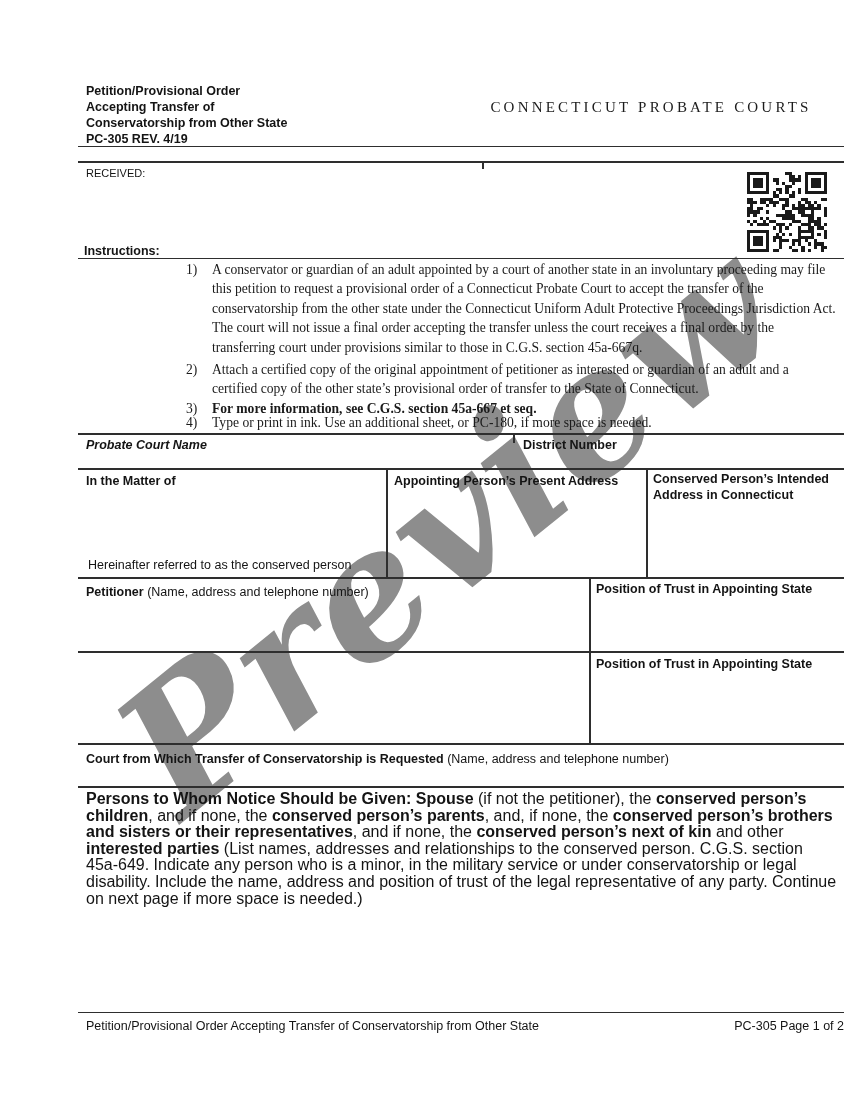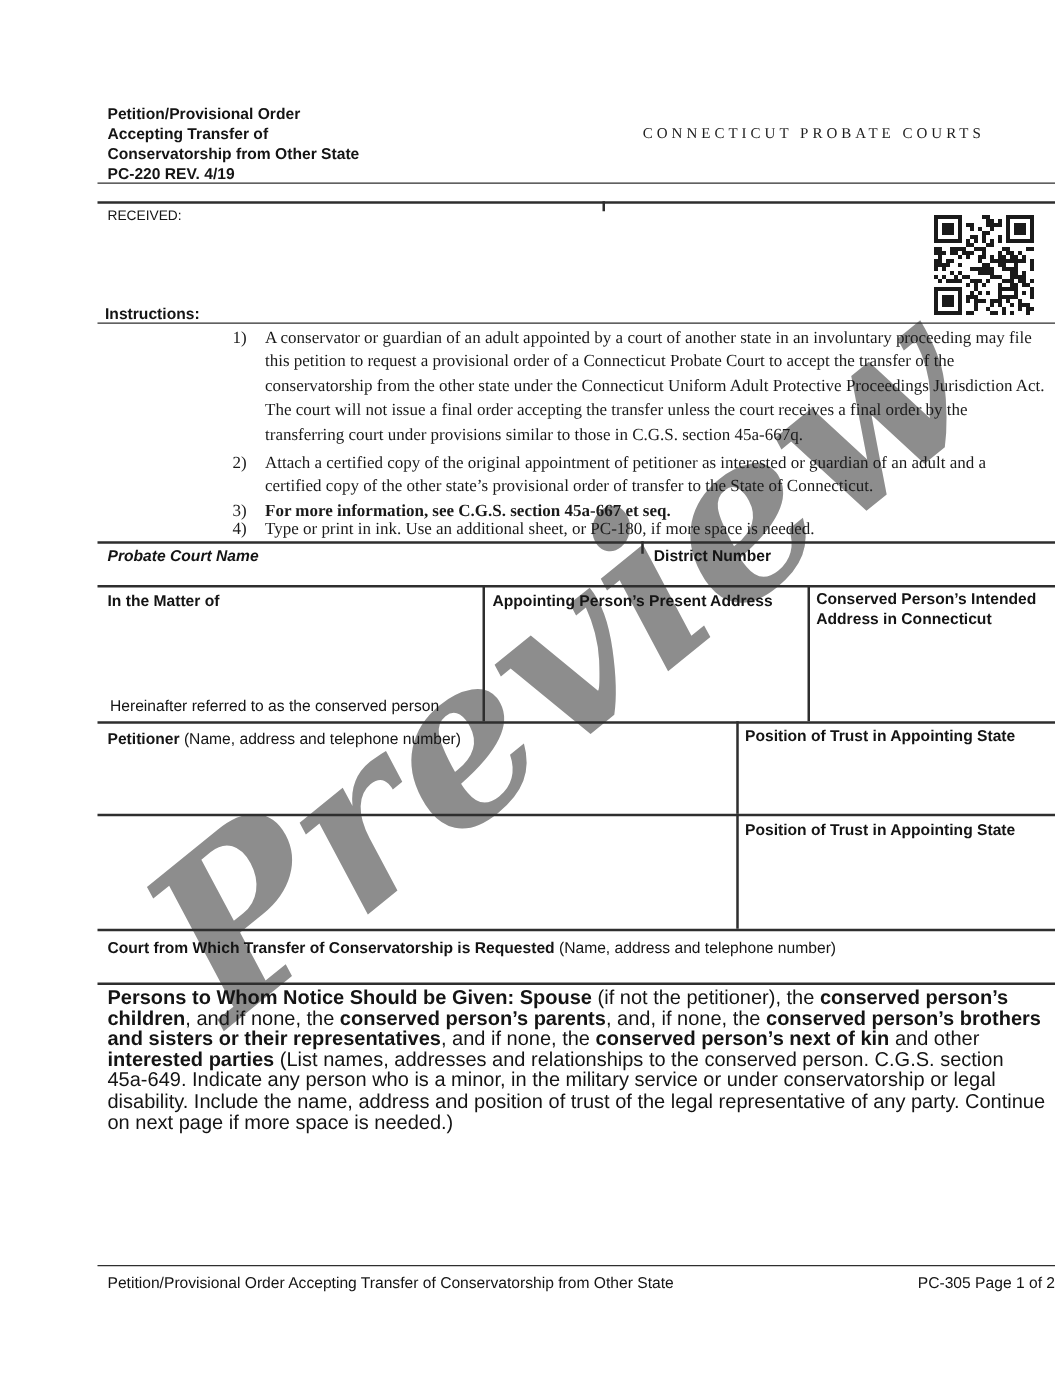--- a/index.html
+++ b/index.html
@@ -8,21 +8,21 @@
   .watermark{position:absolute;left:448px;top:528px;
              transform:translate(-50%,-50%) rotate(-39deg);
              font-family:"DejaVu Serif",serif;font-style:italic;font-weight:bold;
              font-size:176px;letter-spacing:2px;color:#8d8d8d;z-index:1;white-space:nowrap;}
   .content{position:absolute;left:0;top:0;width:850px;height:824px;z-index:2;margin-left:36px;}
   .abs{position:absolute;}
   .hl{position:absolute;left:42px;width:766px;background:#2e2e2e;}
   .tick{position:absolute;width:2px;background:#2e2e2e;}
   .vline{position:absolute;width:2px;background:#2e2e2e;}
   .hdr-left{font-weight:bold;font-size:12.5px;line-height:16px;}
-  .court-name{font-family:"Liberation Serif",serif;font-size:12px;letter-spacing:3.2px;
+  .court-name{font-family:"Liberation Serif",serif;font-size:15px;letter-spacing:3.2px;
               color:#1c1c1c;text-align:center;}
   .small-label{font-size:11px;}
   .bold-label{font-weight:bold;font-size:12.5px;}
   .hint{font-weight:normal;font-size:12.5px;}
   .instr{font-family:"Liberation Serif",serif;font-size:13.6px;line-height:19.4px;color:#1a1a1a;}
   .notice{font-size:16px;line-height:16.6px;}
   .notice b{font-weight:bold;}
   .footer-text{font-size:12.5px;}
 </style>
 </head>
@@ -31,21 +31,21 @@
 <div class="page">
 
   <div class="watermark">Preview</div>
 
   <div class="content">
 
     <div class="abs hdr-left" style="left:50px;top:83px;">
       <div>Petition/Provisional Order</div>
       <div>Accepting Transfer of</div>
       <div>Conservatorship from Other State</div>
-      <div>PC-220 REV. 4/19</div>
+      <div>PC-305 REV. 4/19</div>
     </div>
     <div class="abs court-name" style="left:420px;top:99px;width:390px;">CONNECTICUT PROBATE COURTS</div>
 
     <div class="hl" style="top:146px;height:1px;"></div>
     <div class="hl" style="top:161px;height:2px;"></div>
     <div class="tick" style="left:446px;top:161px;height:8px;"></div>
 
     <div class="abs small-label" style="left:50px;top:167px;">RECEIVED:</div>
     <div class="abs" style="left:710px;top:172px;width:82px;height:80px;">
       <svg id="qr-svg" width="82" height="80" viewBox="0 0 25 25" shape-rendering="crispEdges">

